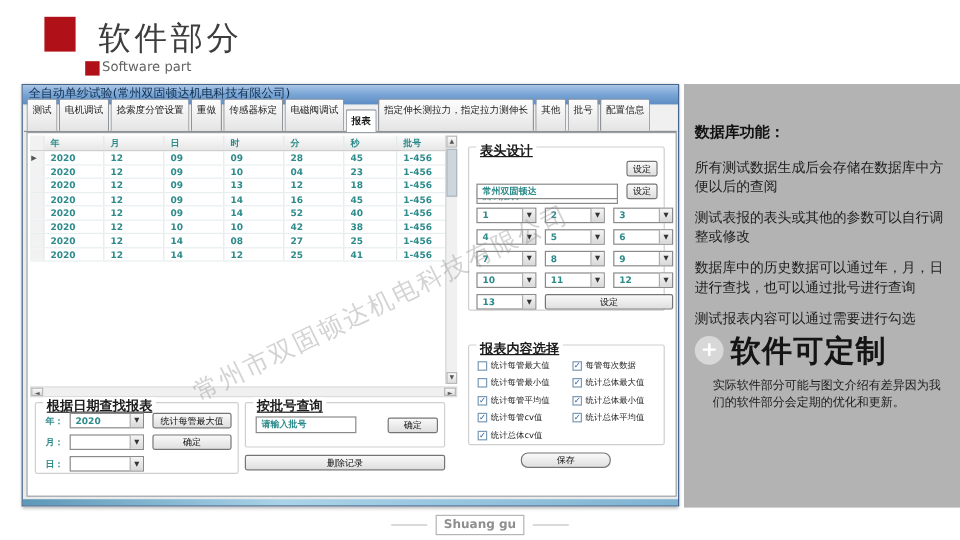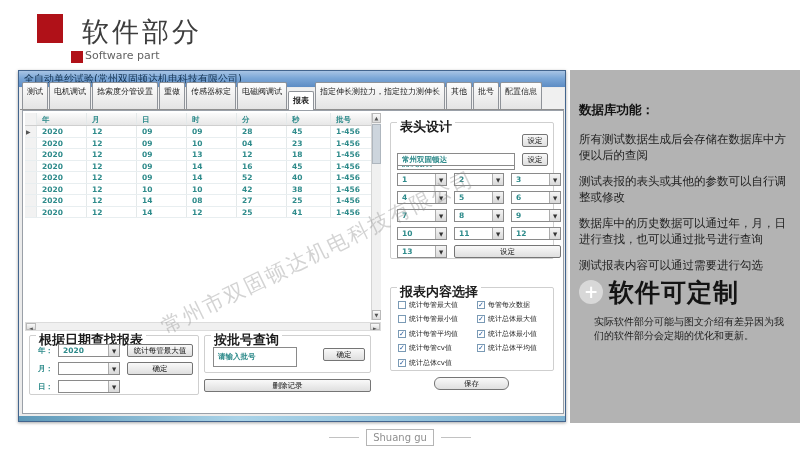--- a/index.html
+++ b/index.html
@@ -47,21 +47,21 @@
                    border:1px solid #b9b9b9; font-size:5px; color:#555; text-align:center; line-height:9px; }
   .vscroll .up { top:0; } .vscroll .down { bottom:0; }
   .vscroll .thumb { position:absolute; left:0; right:0; top:11px; height:40px; background:#cdd5dd; border:1px solid #aeb6be; }
   .hscroll { position:absolute; left:2px; top:211px; width:356px; height:9px; background:#f0f0f0; border:1px solid #dcdcdc; }
   .hscroll .sbtn { position:absolute; top:0; bottom:0; width:10px; background:linear-gradient(#fafafa,#dcdcdc);
                    border:1px solid #b9b9b9; font-size:5px; color:#555; text-align:center; line-height:8px; }
   .hscroll .left { left:0; } .hscroll .right { right:0; }
 
   
   .group { position:absolute; border:1px solid #cfcfcf; border-radius:2px; }
-  .glabel { position:absolute; top:-5px; left:6px; background:#fff; padding:0 3px; font-size:13px; color:#1c1c1c; font-weight:bold; white-space:nowrap; }
+  .glabel { position:absolute; top:-5px; left:6px; background:#fff; padding:0 3px; font-size:11px; color:#1c1c1c; font-weight:bold; white-space:nowrap;text-decoration:underline; }
   .btn { background:linear-gradient(#f9f9f9,#dfdfdf); border:1px solid #757575; border-radius:2px;
          font-size:7.5px; color:#111; display:flex; align-items:center; justify-content:center; white-space:nowrap; }
   .tinput { background:#fff; border:1px solid #8a8a8a; font-size:7.5px; color:#2e8b8b; font-weight:bold;
             padding-left:4px; display:flex; align-items:center; overflow:hidden; white-space:nowrap; }
   .combo { position:relative; background:#fff; border:1px solid #8a8a8a; height:13px; }
   .combo .cval { position:absolute; left:4px; top:0; bottom:0; font-size:7.5px; color:#2e8b8b; font-weight:bold; line-height:12px; }
   .combo .carrow { position:absolute; right:0; top:0; bottom:0; width:11px; border-left:1px solid #adadad;
                    background:linear-gradient(#f5f5f5,#d9d9d9); font-size:5.5px; color:#333;
                    display:flex; align-items:center; justify-content:center; }
 
@@ -92,21 +92,21 @@
   .rp p { font-size:11.5px; line-height:1.35; margin-bottom:11px; }
   .rp-highlight { display:flex; align-items:center; gap:6px; margin:2px 0 6px 0; }
   .plus-circle { width:24px; height:24px; border-radius:50%; background:#d8d8d8; color:#ffffff;
                  font-size:17px; font-weight:bold; display:flex; align-items:center; justify-content:center; flex:none; }
   .rp-big { font-size:25px; font-weight:bold; color:#141414; letter-spacing:1px; white-space:nowrap; }
   .rp-note { font-size:10px; line-height:1.4; margin-left:15px; }
 
   
   .footer { position:absolute; left:0; right:0; bottom:4px; display:flex; align-items:center; justify-content:center; gap:7px; }
   .fline { width:30px; height:1px; background:#c2c2c2; }
-  .fbox { border:1px solid #b5b5b5; color:#8f8f8f; font-size:10px; padding:2px 6px; background:#fff; }
+  .fbox { border:1px solid #b5b5b5; color:#8f8f8f; font-size:10px; padding:2px 6px; background:#fff;font-weight:bold; }
 </style>
 </head>
 <body>
 
 <div class="slide">
 
   <div class="big-red"></div>
   <div class="slide-title">软件部分</div>
   <div class="small-red"></div>
   <div class="slide-sub">Software part</div>
@@ -249,21 +249,21 @@
         </div>
         <div class="btn" style="position:absolute; left:97px; top:26px; width:66px; height:13px;">确定</div>
         <div style="position:absolute; left:8px; top:46px; font-size:7.5px; color:#2e8b8b; font-weight:bold;">日：</div>
         <div class="combo" style="left:28px; top:44px; width:62px; position:absolute;">
           <div class="carrow">▼</div>
         </div>
       </div>
 
       <div class="group" style="left:181px; top:224px; width:167px; height:38px;">
         <div class="glabel">按批号查询</div>
-        <div class="tinput" style="position:absolute; left:8px; top:11px; width:84px; height:20px;">请输入批号</div>
+        <div class="tinput" style="position:absolute; left:8px; top:11px; width:84px; height:14px;">请输入批号</div>
         <div class="btn" style="position:absolute; left:118px; top:12px; width:42px; height:13px;">确定</div>
       </div>
       <div class="btn" style="position:absolute; left:181px; top:268px; width:167px; height:13px;">删除记录</div>
 
       <div class="group" style="left:367px; top:11px; width:164px; height:137px;">
         <div class="glabel">表头设计</div>
         <div class="tinput" style="position:absolute; left:6px; top:11px; width:118px; height:13px;margin-top:23px;">测试报表</div>
         <div class="btn" style="position:absolute; left:131px; top:11px; width:26px; height:13px;">设定</div>
         <div class="tinput" style="position:absolute; left:6px; top:30px; width:118px; height:13px;">常州双固顿达</div>
         <div class="btn" style="position:absolute; left:131px; top:30px; width:26px; height:13px;">设定</div>

